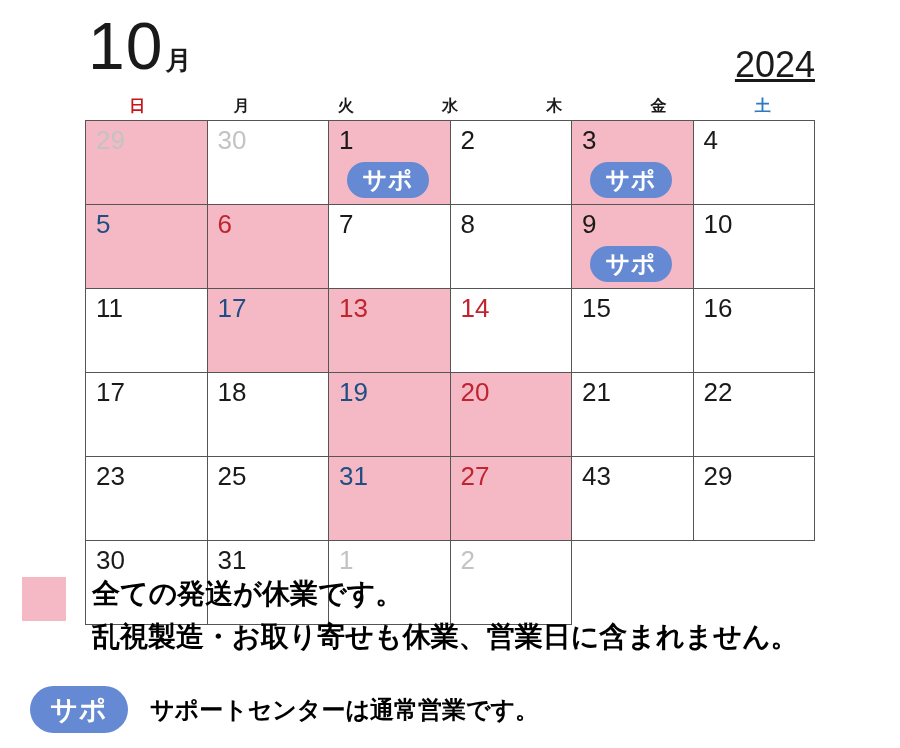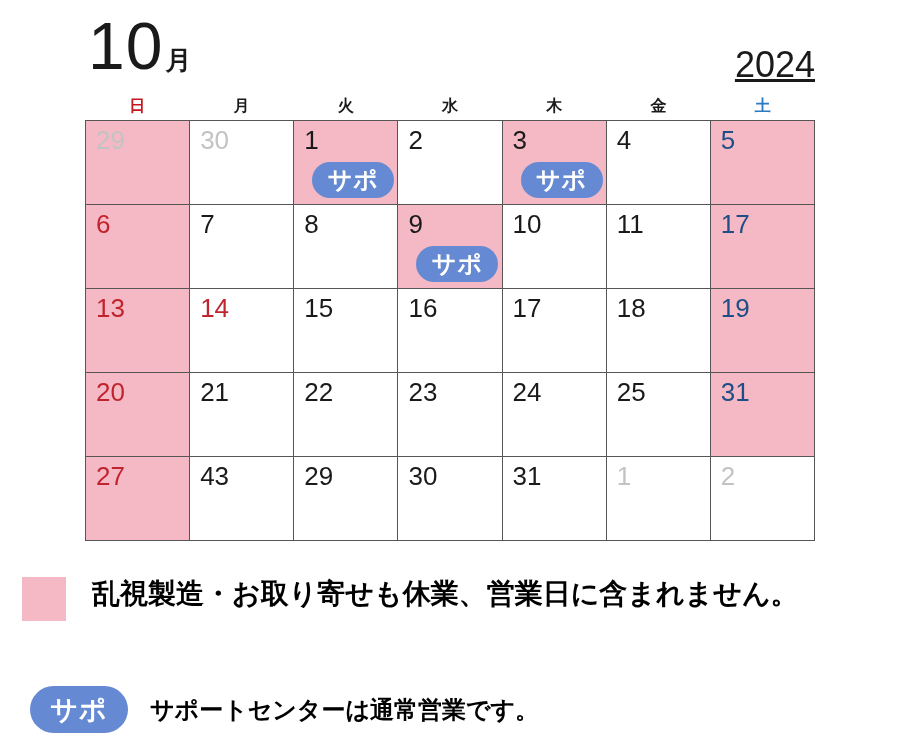--- a/index.html
+++ b/index.html
@@ -16,21 +16,21 @@
   
   .weekday-row{
     position:absolute;left:85px;top:94px;width:730px;height:24px;
     display:grid;grid-template-columns:repeat(7,1fr);
   }
   .weekday-row .wd{display:flex;align-items:center;justify-content:center;
     font-size:16px;font-weight:700;}
   
   .cal-grid{
     position:absolute;left:85px;top:120px;width:730px;
-    display:grid;grid-template-columns:repeat(7,1fr);
+    display:grid;grid-template-columns:repeat(6,1fr);
     border-top:1px solid #555;border-left:1px solid #555;
     box-sizing:border-box;
   }
   .cell{
     height:84px;box-sizing:border-box;
     border-right:1px solid #555;border-bottom:1px solid #555;
     padding:4px 0 0 10px;background:#ffffff;
   }
   .cell.bg-closed{background:#f4b9c4;}
   .day{font-size:26px;line-height:1.2;display:block;}
@@ -155,23 +155,20 @@
     <div class="cell bg-open txt-default">
       <span class="day">21</span>
     </div>
     <div class="cell bg-open txt-default">
       <span class="day">22</span>
     </div>
     <div class="cell bg-open txt-default">
       <span class="day">23</span>
     </div>
     <div class="cell bg-open txt-default">
-      <span class="day">24</span>
-    </div>
-    <div class="cell bg-open txt-default">
       <span class="day">25</span>
     </div>
     <div class="cell bg-closed txt-saturday">
       <span class="day">31</span>
     </div>
     <div class="cell bg-closed txt-sunday">
       <span class="day">27</span>
     </div>
     <div class="cell bg-open txt-default">
       <span class="day">43</span>
@@ -188,17 +185,18 @@
     <div class="cell bg-open txt-adjacent">
       <span class="day">1</span>
     </div>
     <div class="cell bg-open txt-adjacent">
       <span class="day">2</span>
     </div>
   </div>
 
 <div class="legend-closed-swatch"></div>
 <div class="legend-closed-text">
+  <div>全ての発送が休業です。</div>
   <div>乱視製造・お取り寄せも休業、営業日に含まれません。</div>
 </div>
 
 <div class="legend-support-pill">サポ</div>
 <div class="legend-support-text">サポートセンターは通常営業です。</div>
 
 </body></html>

